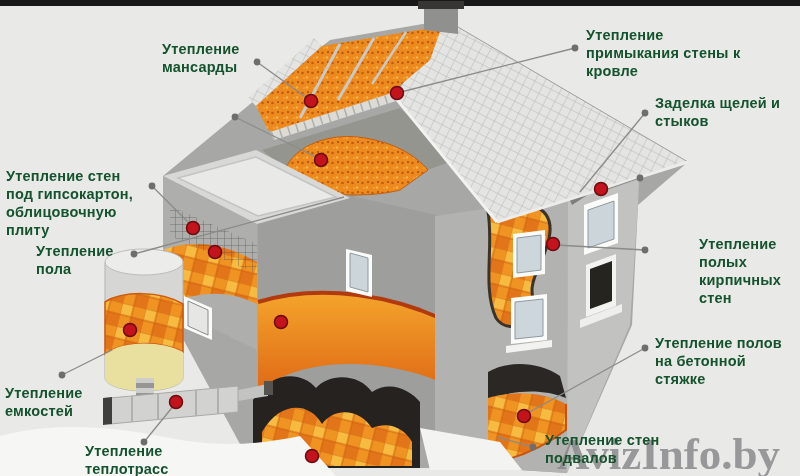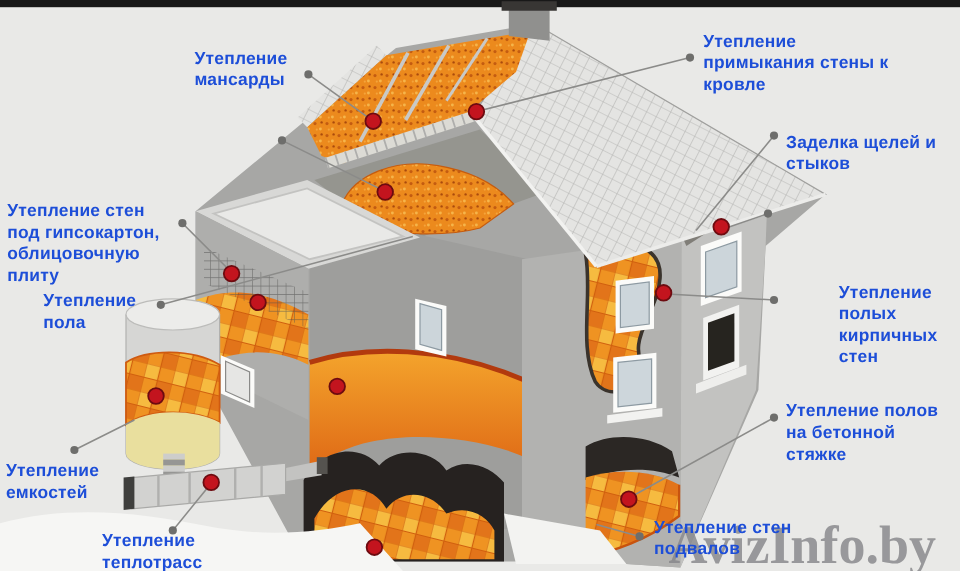--- a/index.html
+++ b/index.html
@@ -1,20 +1,20 @@
 <!DOCTYPE html>
 <html><head>
 <meta charset="utf-8">
 <style>
   html,body{margin:0;padding:0;background:#d4d4d2;}
   .stage{position:relative;width:800px;height:476px;background:#e9e9e7;overflow:hidden;
          font-family:"Liberation Sans","DejaVu Sans",sans-serif;}
   .topbar{position:absolute;left:0;top:0;width:800px;height:6px;background:#181818;}
   .art{position:absolute;left:0;top:0;}
-  .callout{position:absolute;font-weight:700;font-size:14.5px;line-height:18px;color:#1d4ed8;
+  .callout{position:absolute;font-weight:700;font-size:14.5px;line-height:18px;color:#14532d;
            white-space:pre-line;letter-spacing:.2px;z-index:10;}
   .watermark{position:absolute;left:557px;top:428px;z-index:6;
              font-family:"Liberation Serif","DejaVu Serif",serif;font-weight:700;
              font-size:45px;color:#87878a;opacity:.82;letter-spacing:0;}
 </style>
 </head>
 <body>
 
 <div class="stage">
   <div class="topbar"></div>
@@ -219,21 +219,21 @@
 плиту</div>
   <div class="callout" style="left:36px;top:242px;">Утепление
 пола</div>
   <div class="callout" style="left:5px;top:384px;">Утепление
 емкостей</div>
   <div class="callout" style="left:85px;top:442px;">Утепление
 теплотрасс</div>
   <div class="callout" style="left:586px;top:26px;">Утепление
 примыкания стены к
 кровле</div>
-  <div class="callout" style="left:655px;top:110px;">Заделка щелей и
+  <div class="callout" style="left:655px;top:94px;">Заделка щелей и
 стыков</div>
   <div class="callout" style="left:655px;top:235px;margin-left:44px;">Утепление полых
 кирпичных стен</div>
   <div class="callout" style="left:655px;top:334px;">Утепление полов
 на бетонной
 стяжке</div>
   <div class="callout" style="left:545px;top:431px;">Утепление стен
 подвалов</div>
 
   <div class="watermark">AvizInfo.by</div>

